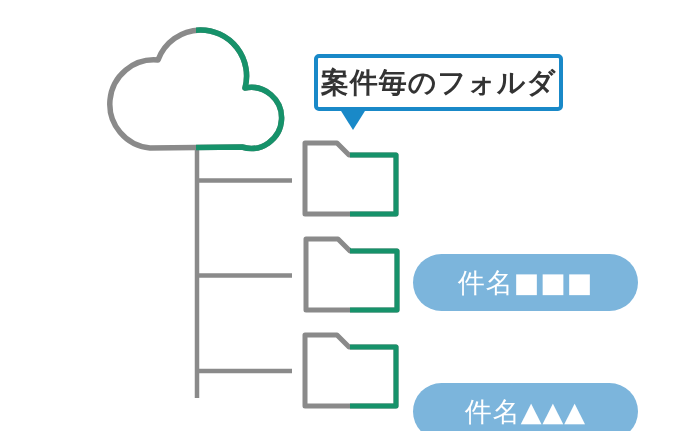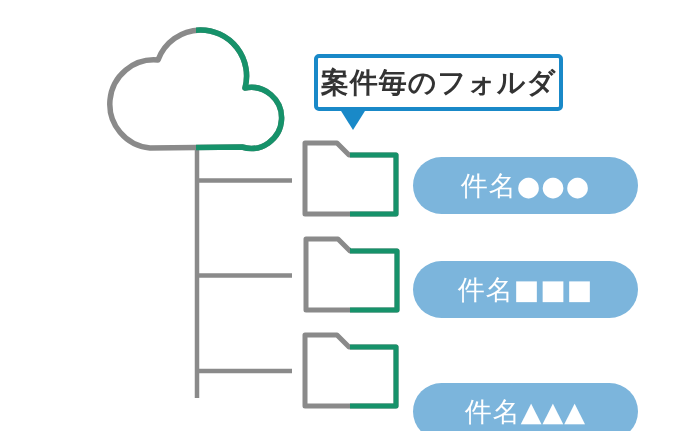--- a/index.html
+++ b/index.html
@@ -75,21 +75,21 @@
     width: 225px;
     height: 57px;
     background: var(--pill-blue, #7cb5dc);
     border-radius: 28.5px;
     display: flex;
     align-items: center;
     justify-content: center;
     z-index: 1;
   }
   .pill-1 { top: 157px; }
-  .pill-2 { top: 261px; align-items: center; }
+  .pill-2 { top: 254px; align-items: center; }
   .pill-3 { top: 349px; margin-top: 34px; }
   .pill-label {
     font-size: 27px;
     color: var(--pill-text, #ffffff);
     letter-spacing: 1px;
     white-space: nowrap;
   }
 </style>
 </head>
 <body>
@@ -132,23 +132,20 @@
       <path class="stroke-gray folder-stroke" d="M305 335 H337 L349 347 H396 V406 H305 Z"></path>
       <path class="stroke-green folder-stroke" clip-path="url(#clip-folder-right)" d="M305 335 H337 L349 347 H396 V406 H305 Z"></path>
     </g>
   </svg>
 
   <div class="callout-tail"></div>
   <div class="callout-bubble">
     <span class="callout-label">案件毎のフォルダ</span>
   </div>
 
-  <div class="subject-pill pill-1">
-    <span class="pill-label">件名●●●</span>
-  </div>
   <div class="subject-pill pill-2">
     <span class="pill-label">件名■■■</span>
   </div>
   <div class="subject-pill pill-3">
     <span class="pill-label">件名▲▲▲</span>
   </div>
 
 </div>
 
 </body></html>

